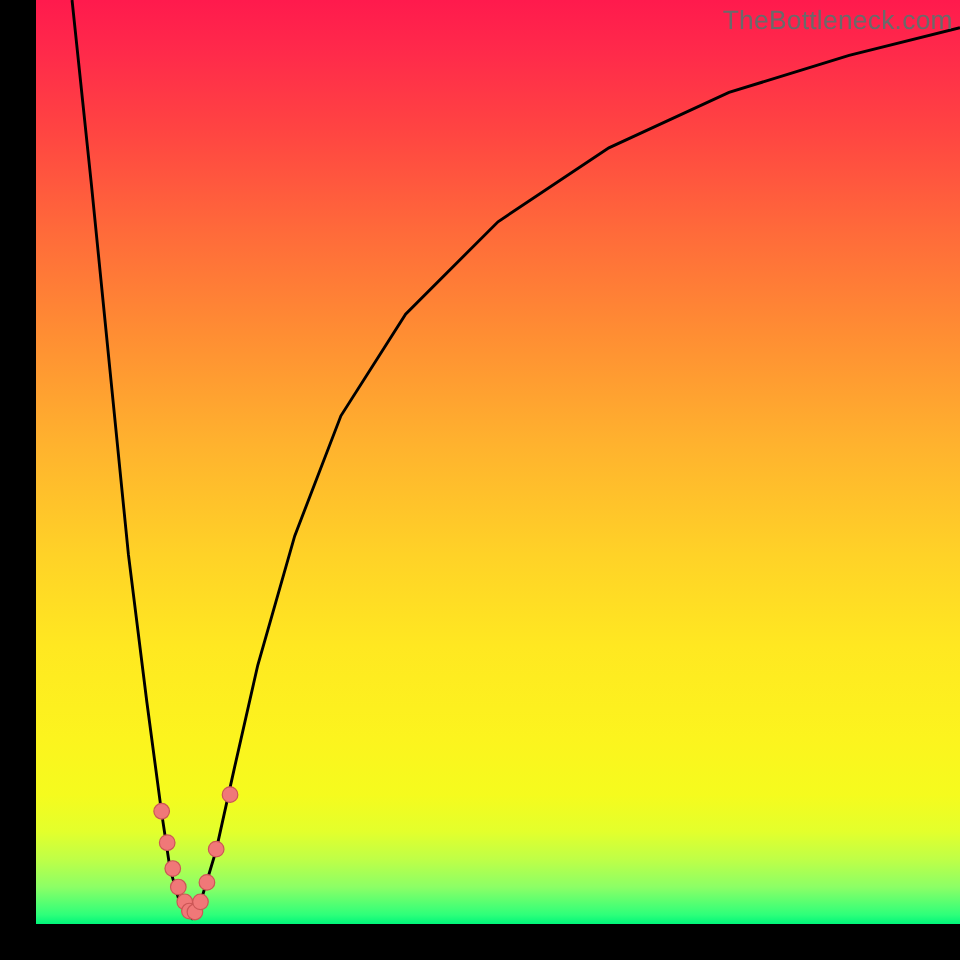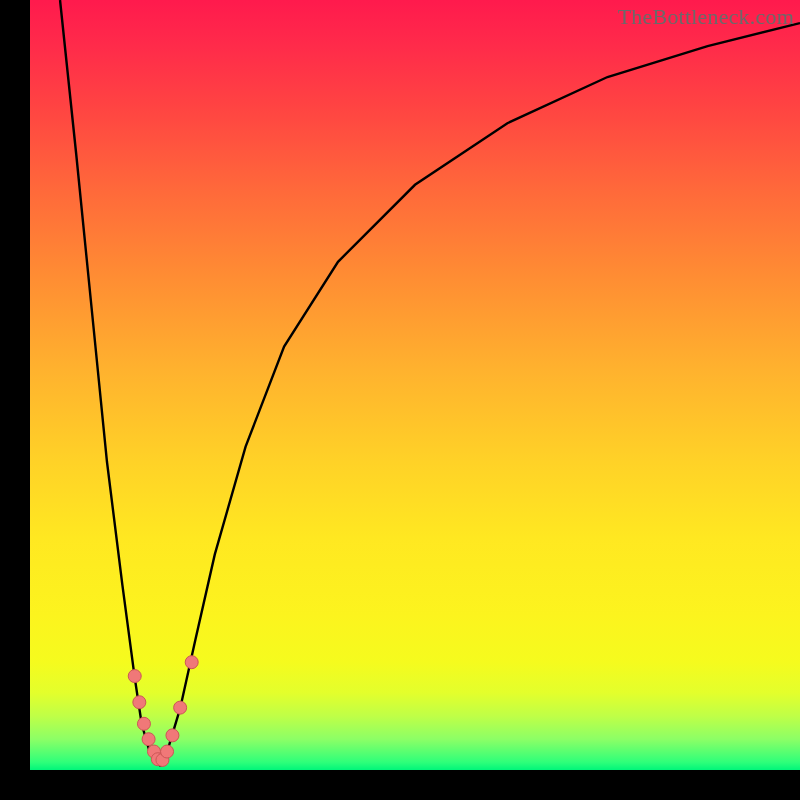--- a/index.html
+++ b/index.html
@@ -9,21 +9,20 @@
     height: 800px;
     overflow: hidden;
     background: #000;
     font-family: Arial, Helvetica, sans-serif;
   }
   .frame {
     position: relative;
     width: 800px;
     height: 800px;
     background: #000;
-    font-family: Liberation Serif, serif;
   }
   .plot-area {
     position: absolute;
     left: 30px;
     top: 0;
     width: 770px;
     height: 770px;
     overflow: hidden;
   }
   .gradient {

